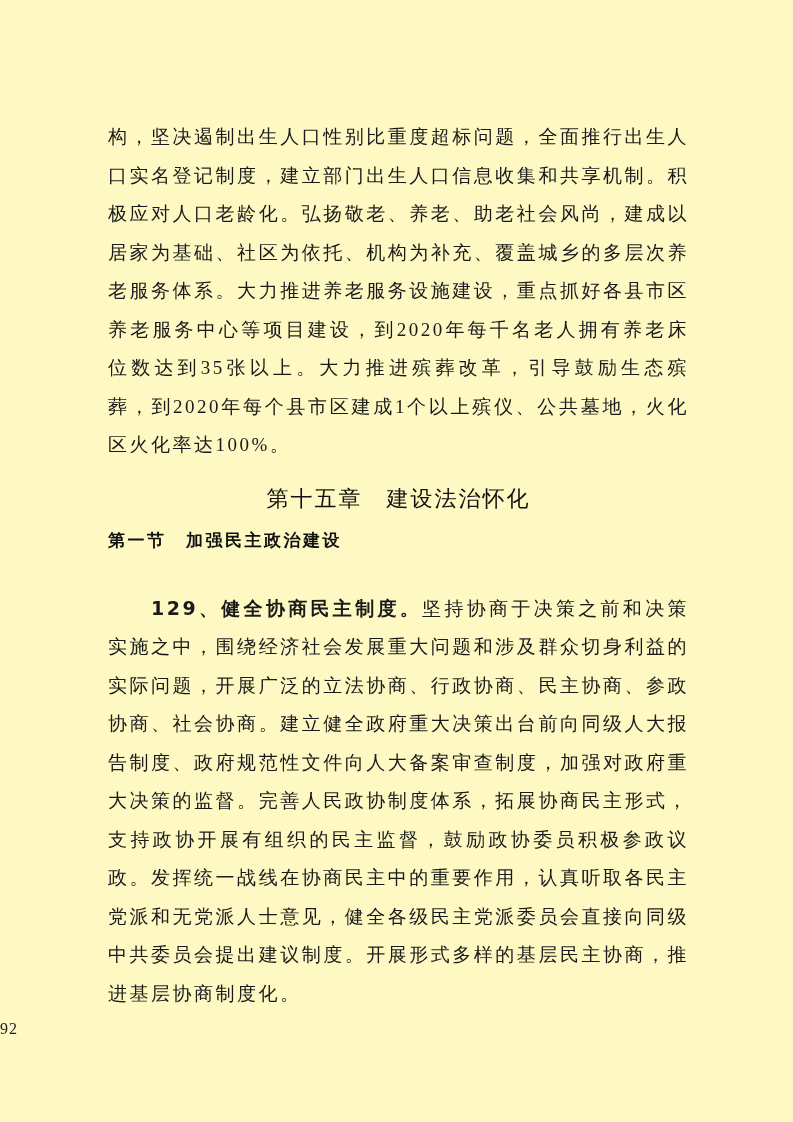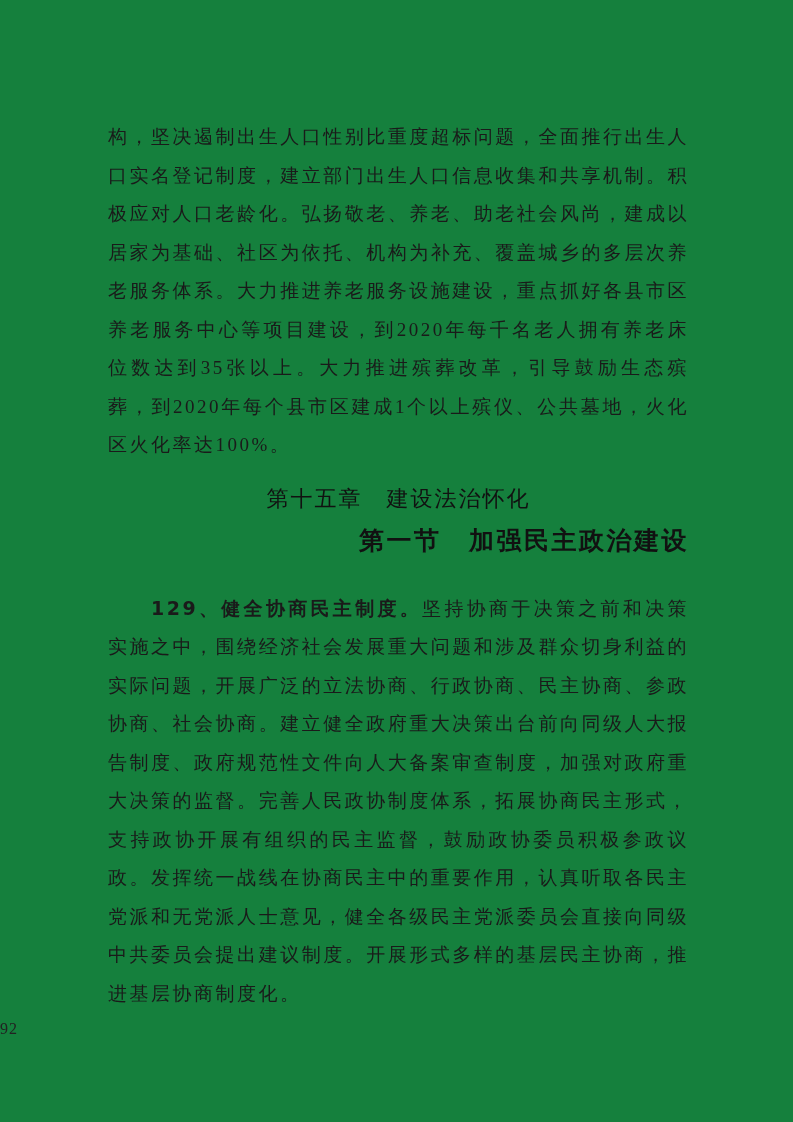--- a/index.html
+++ b/index.html
@@ -4,21 +4,21 @@
 <style>
   html, body {
     margin: 0;
     padding: 0;
     background: #ffffff;
   }
   .page {
     position: relative;
     width: 793px;
     height: 1122px;
-    background: #15803d;
+    background: #fef9c3;
     color: #1a1a1a;
     font-family: "Liberation Serif", "DejaVu Serif", serif;
     overflow: hidden;
     box-sizing: border-box;
   }
   .content {
     position: absolute;
     left: 108px;
     top: 118px;
     width: 581px;
@@ -37,23 +37,23 @@
     font-size: 22px;
     font-weight: normal;
     text-align: center;
     letter-spacing: 2px;
     line-height: 40px;
     margin: 14px 0 0 0;
     color: #111111;
   }
   .section-heading {
     font-family: "Liberation Serif", "DejaVu Serif", serif;
-    font-size: 25px;
+    font-size: 17px;
     font-weight: bold;
-    text-align: right;
+    text-align: left;
     letter-spacing: 2.5px;
     line-height: 40px;
     margin: 2px 0 0 0;
     color: #111111;
   }
   .indent-para {
     text-indent: 43px;
     margin-top: 28px;
   }
   .item-lead {

